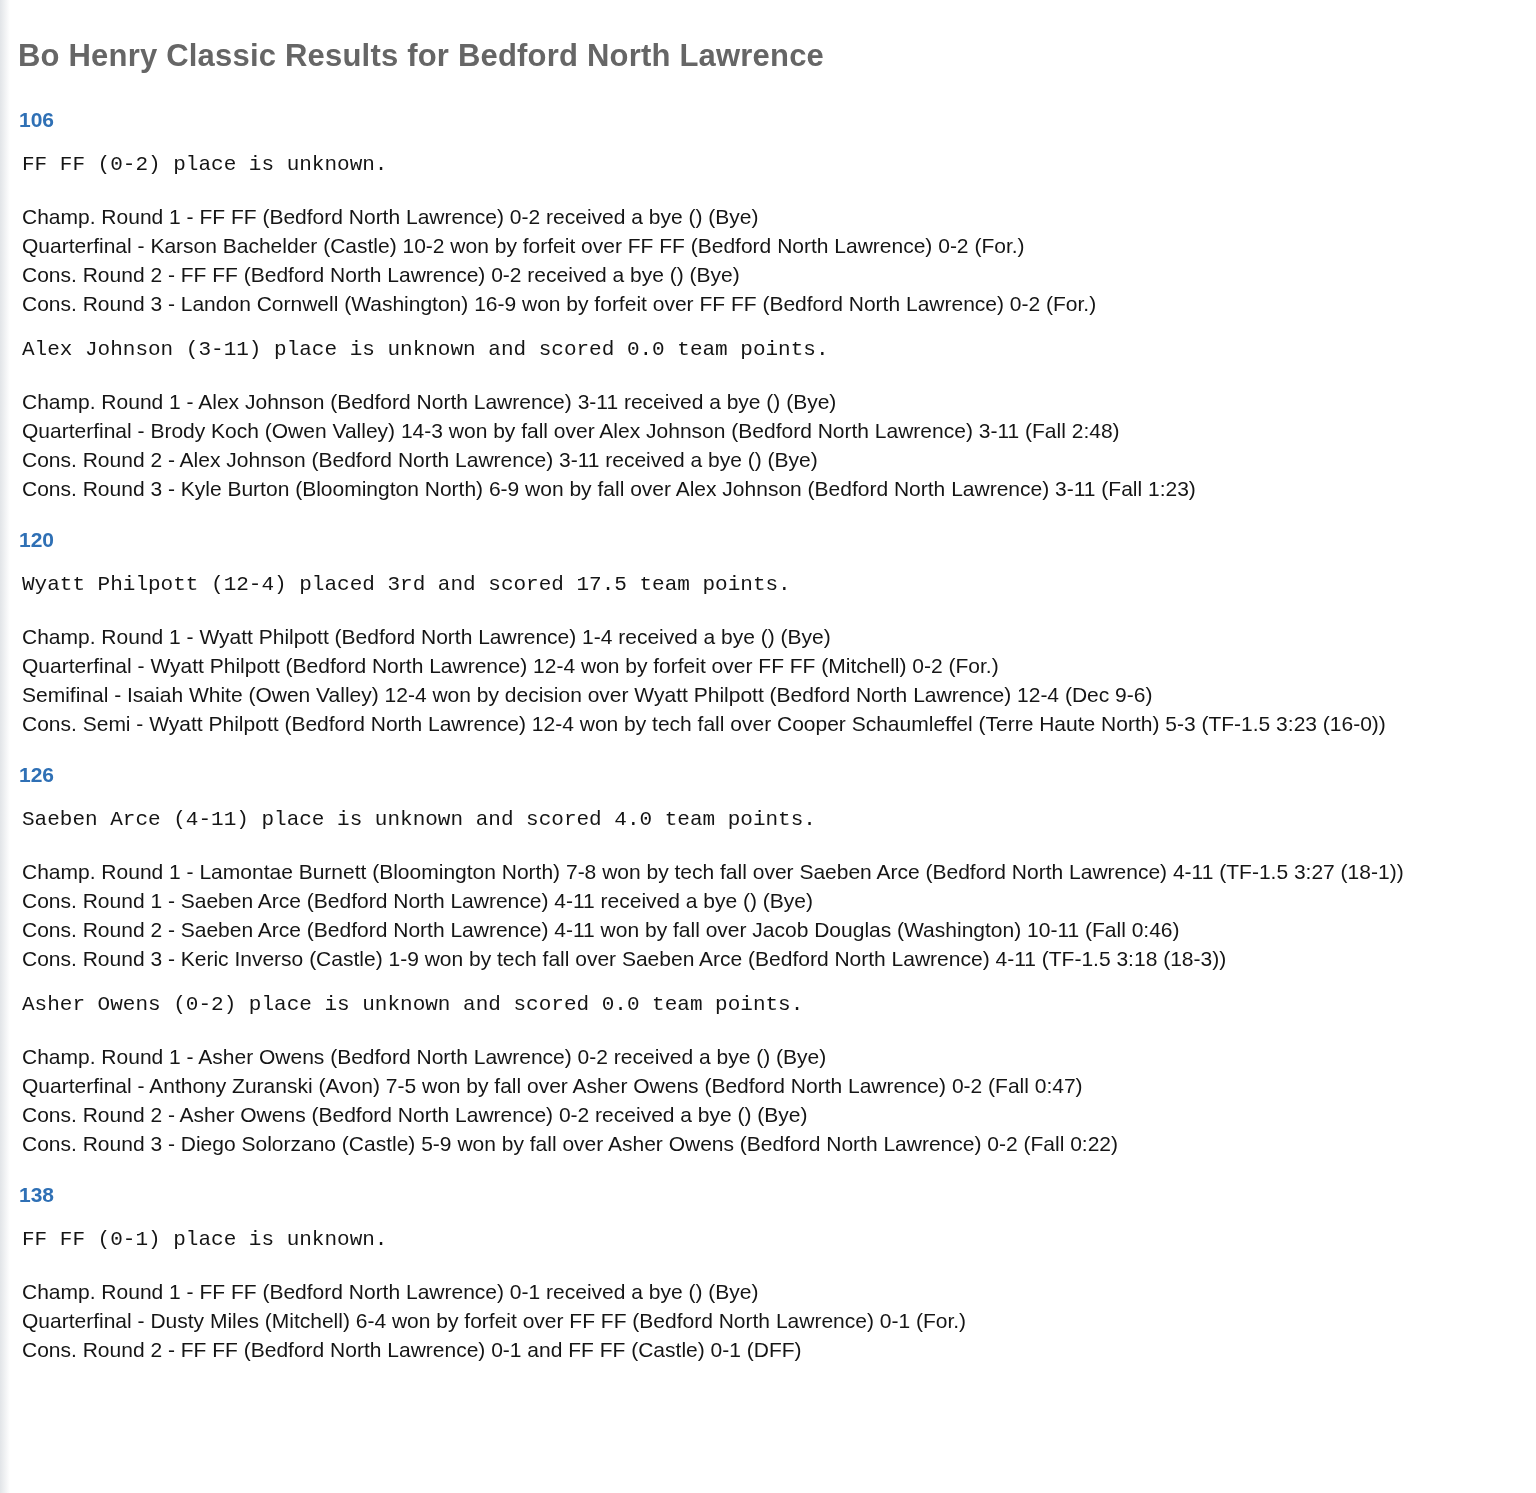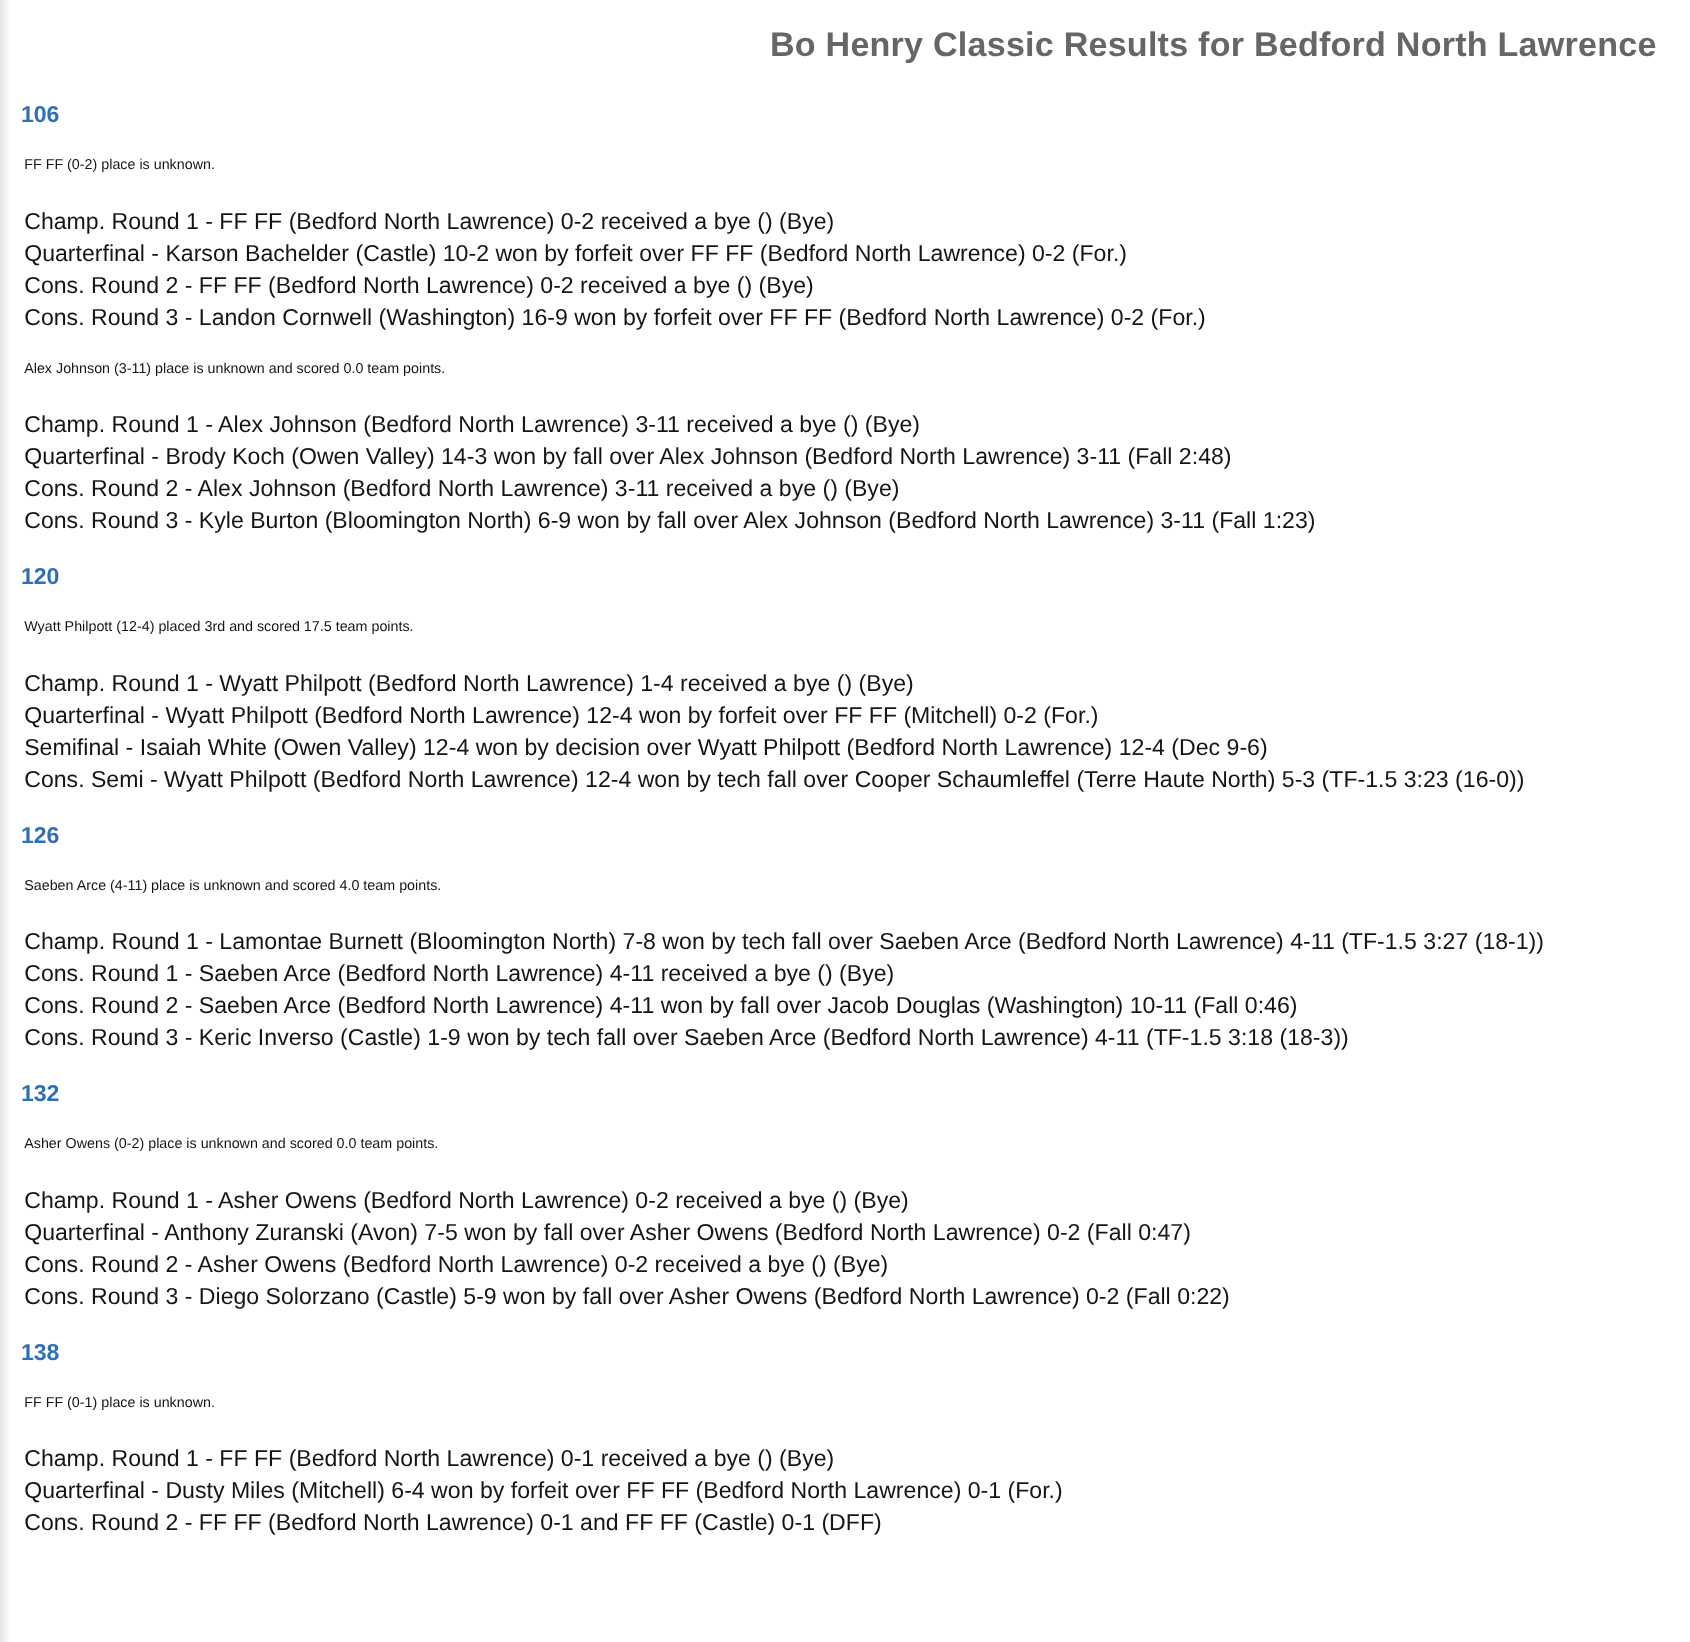--- a/index.html
+++ b/index.html
@@ -17,35 +17,35 @@
   }
   .page {
     padding: 0 30px 20px 22px;
     position: relative;
   }
   .page-title {
     font-size: 31px;
     font-weight: bold;
     line-height: 38px;
     color: var(--title_text, #666666);
-    margin: 22px 0 32px -4px;
+    margin: 37px 0 32px -4px;
     letter-spacing: 0.2px;
-    text-align: right;
   }
   .weight-heading {
     font-size: 21px;
     font-weight: bold;
     line-height: 26px;
     color: var(--heading_accent, #2f70b5);
     margin: 24px 0 0 -3px;
   }
   .summary {
-    font-size: 13px;
+    font-size: 21px;
     line-height: 29px;
     margin: 17px 0 0 0;
+    font-family: Liberation Mono, monospace;
   }
   .matches {
     margin: 23px 0 0 0;
   }
   .match-line {
     font-size: 21px;
     line-height: 29px;
     white-space: nowrap;
   }
   
@@ -101,21 +101,20 @@
     <p class="summary">Saeben Arce (4-11) place is unknown and scored 4.0 team points.</p>
     <div class="matches">
       <div class="match-line">Champ. Round 1 - Lamontae Burnett (Bloomington North) 7-8 won by tech fall over Saeben Arce (Bedford North Lawrence) 4-11 (TF-1.5 3:27 (18-1))</div>
       <div class="match-line">Cons. Round 1 - Saeben Arce (Bedford North Lawrence) 4-11 received a bye () (Bye)</div>
       <div class="match-line">Cons. Round 2 - Saeben Arce (Bedford North Lawrence) 4-11 won by fall over Jacob Douglas (Washington) 10-11 (Fall 0:46)</div>
       <div class="match-line">Cons. Round 3 - Keric Inverso (Castle) 1-9 won by tech fall over Saeben Arce (Bedford North Lawrence) 4-11 (TF-1.5 3:18 (18-3))</div>
     </div>
   </section>
 
   <section>
-    <h3 class="weight-heading">132</h3>
     <p class="summary">Asher Owens (0-2) place is unknown and scored 0.0 team points.</p>
     <div class="matches">
       <div class="match-line">Champ. Round 1 - Asher Owens (Bedford North Lawrence) 0-2 received a bye () (Bye)</div>
       <div class="match-line">Quarterfinal - Anthony Zuranski (Avon) 7-5 won by fall over Asher Owens (Bedford North Lawrence) 0-2 (Fall 0:47)</div>
       <div class="match-line">Cons. Round 2 - Asher Owens (Bedford North Lawrence) 0-2 received a bye () (Bye)</div>
       <div class="match-line">Cons. Round 3 - Diego Solorzano (Castle) 5-9 won by fall over Asher Owens (Bedford North Lawrence) 0-2 (Fall 0:22)</div>
     </div>
   </section>
 
   <section>

